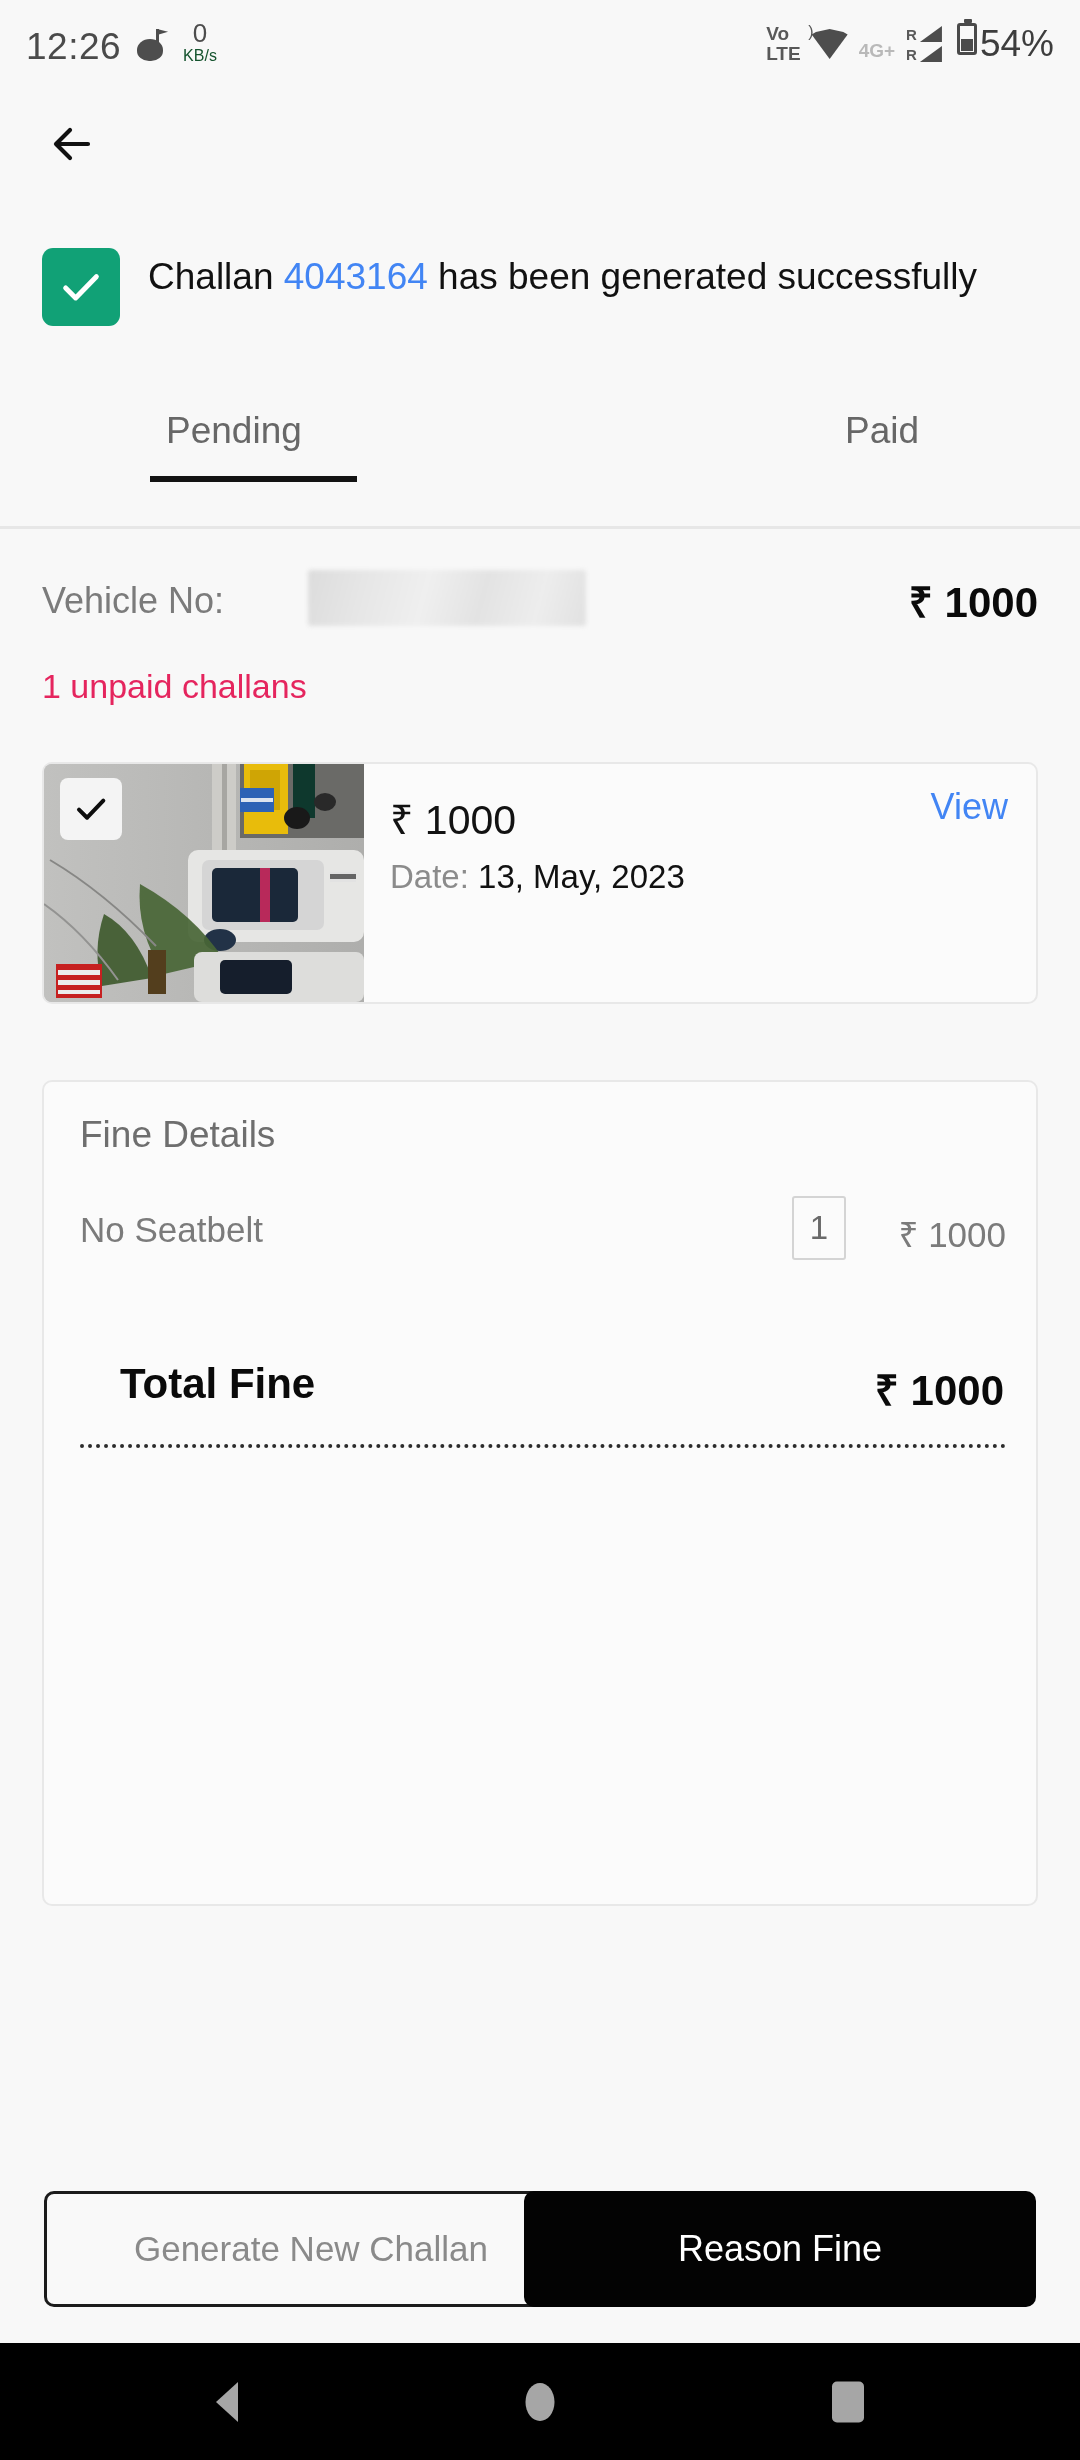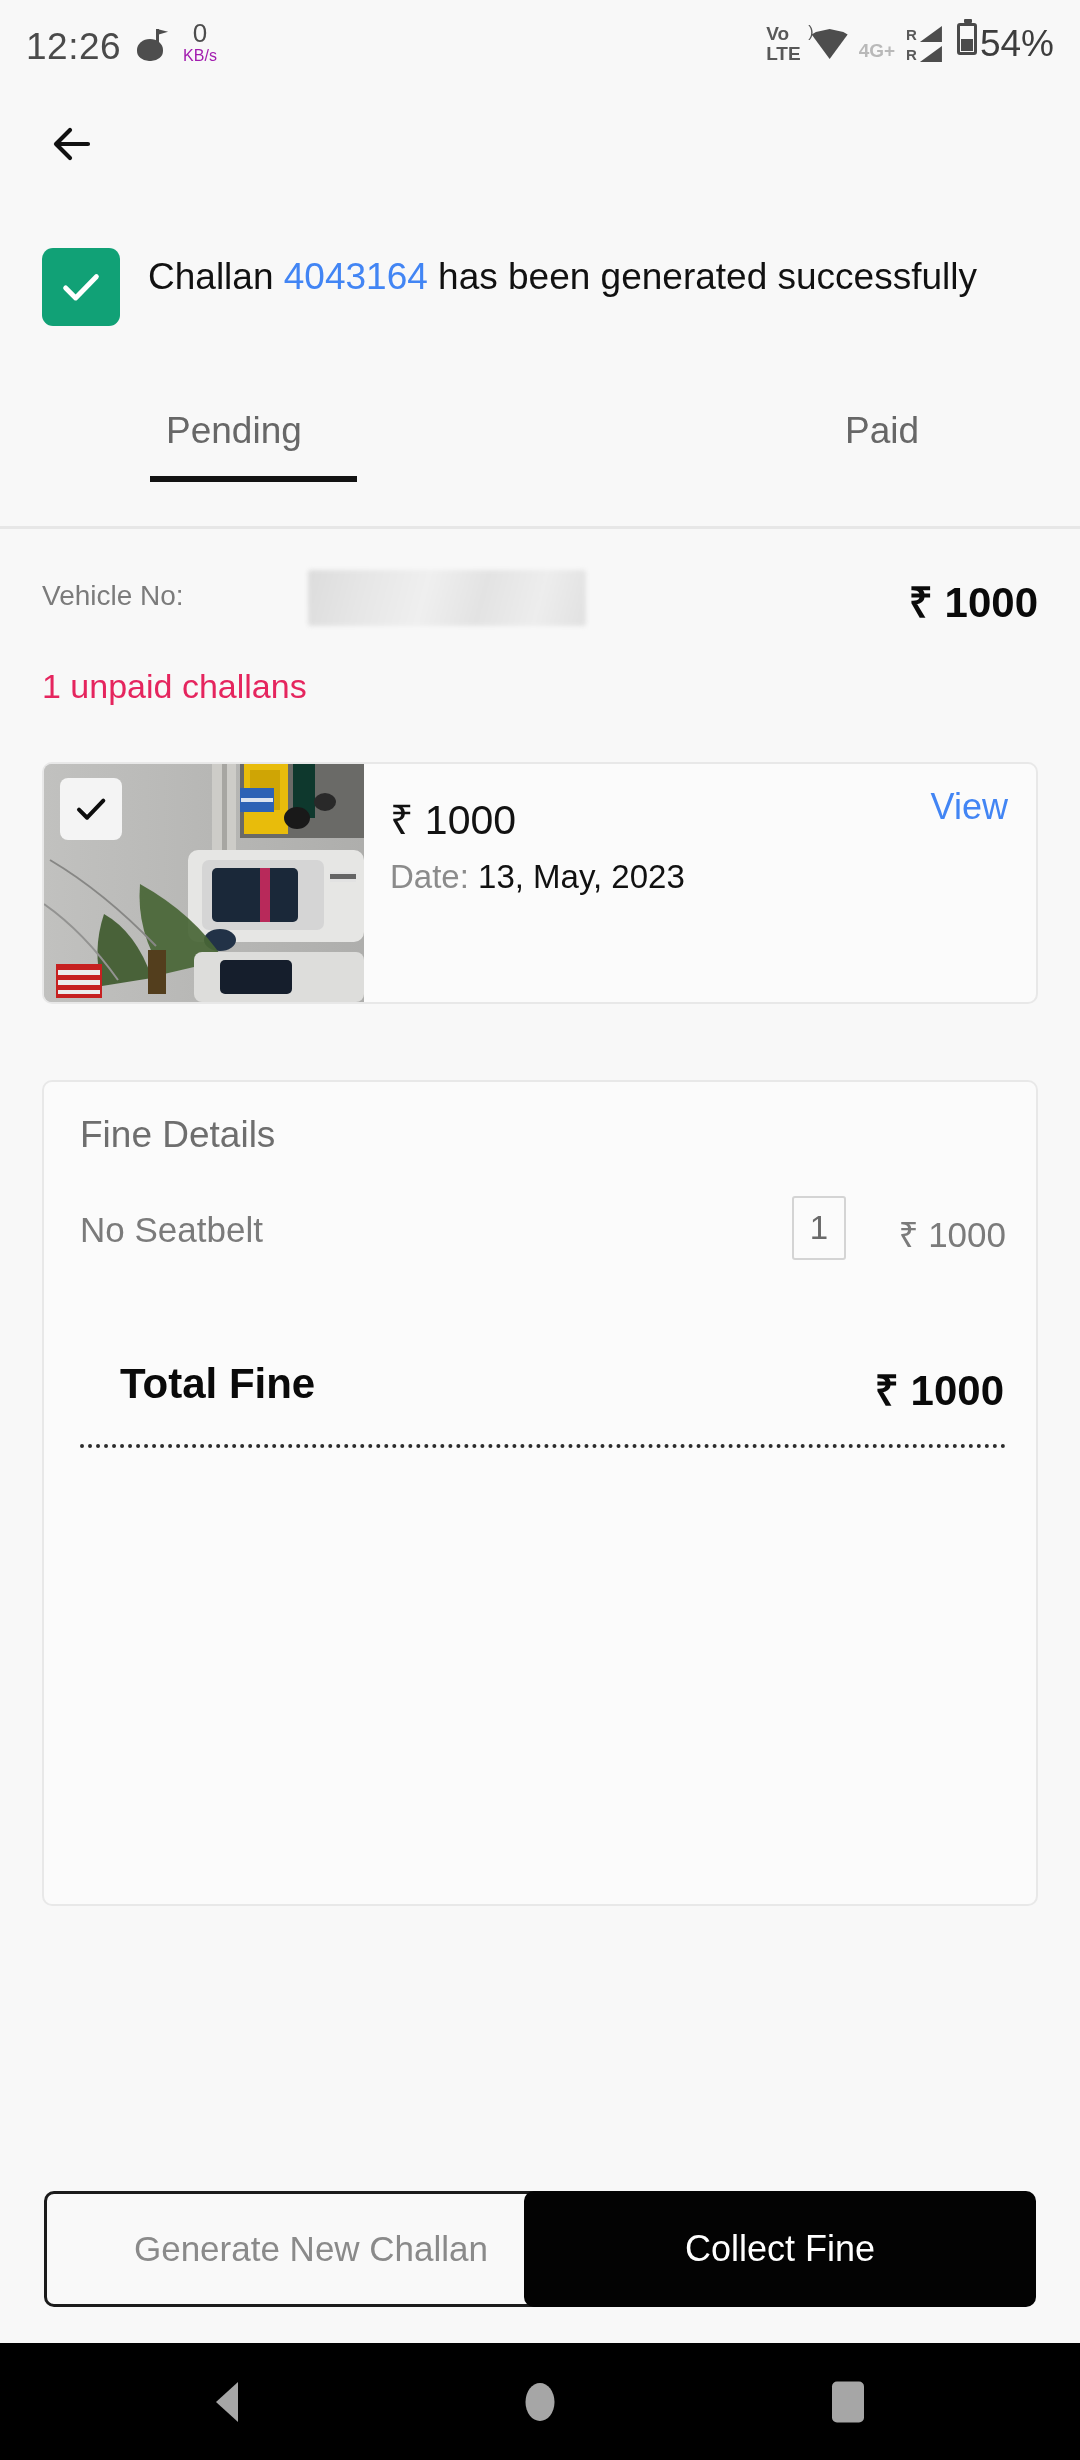--- a/index.html
+++ b/index.html
@@ -25,21 +25,21 @@
     position:absolute; left:2px; bottom:2px; width:26px; height:22px;
     background:#4d4d4d; border-radius:50% 50% 46% 46%;
   }
   .sb-dataicon .flag {
     position:absolute; right:1px; top:0px; width:11px; height:11px; background:#4d4d4d;
     clip-path:polygon(0 0,100% 25%,0 55%);
   }
   .sb-dataicon .stem { position:absolute; right:10px; top:0; width:3px; height:14px; background:#4d4d4d; }
   .sb-speed { display:flex; flex-direction:column; align-items:center; line-height:1; margin-bottom:4px; }
   .sb-speed .num { font-size:26px; color:#4d4d4d; }
-  .sb-speed .unit { font-size:16px; color:#a21caf; margin-top:2px; }
+  .sb-speed .unit { font-size:16px; color:#14532d; margin-top:2px; }
 
   .sb-right { display:flex; align-items:center; gap:11px; }
   .volte { display:flex; flex-direction:column; line-height:1.05; font-size:19px; color:#585858; font-weight:bold; position:relative; }
   .volte .wv { position:absolute; right:-13px; top:0px; font-size:16px; font-weight:normal; }
   .wifi { width:36px; height:30px; background:#4d4d4d;
     clip-path:polygon(50% 100%, 0% 18%, 12% 10%, 50% 0%, 88% 10%, 100% 18%); }
   .fourg { font-size:19px; color:#b9b9b9; font-weight:bold; align-self:flex-start; margin-top:17px; }
   .sigwrap { display:flex; flex-direction:column; gap:3px; }
   .sigrow { display:flex; align-items:center; gap:3px; }
   .sigrow .rr { font-size:15px; color:#5a5a5a; font-weight:bold; }
@@ -68,21 +68,21 @@
   
   .tabs { position:absolute; top:410px; left:0; width:1080px; height:118px; }
   .tab { position:absolute; top:0; font-size:37px; color:#676767; }
   .tab.pending { left:166px; }
   .tab.paid { left:845px; }
   .tabunder { position:absolute; left:150px; top:66px; width:207px; height:6px; background:#131313; }
   .tabdivider { position:absolute; top:526px; left:0; width:1080px; height:3px; background:#e7e7e7; }
 
   
   .vehrow { position:absolute; top:580px; left:42px; width:996px; height:56px; }
-  .vehlabel { position:absolute; left:0; top:0; font-size:28px; color:#7b7b7b; }
+  .vehlabel { position:absolute; left:0; top:0; font-size:36px; color:#7b7b7b; }
   .vehblur { position:absolute; left:266px; top:-10px; width:278px; height:56px;
     border-radius:3px;
     background:linear-gradient(105deg,#dcdcdc 0%,#e6e6e6 20%,#efefef 42%,#e3e3e3 62%,#ededed 82%,#e1e1e1 100%);
     filter:blur(2px);
   }
   .vehamount { position:absolute; right:0; top:-8px; font-size:42px; font-weight:bold; color:#0a0a0a; }
   .unpaid { position:absolute; top:667px; left:42px; font-size:34px; color:#e5255e; }
 
   
   .challancard {
@@ -285,21 +285,21 @@
       <div class="fd-qty">1</div>
       <div class="fd-price">₹ 1000</div>
       <div class="fd-dotted"></div>
     </div>
     <div class="fd-total-label">Total Fine</div>
     <div class="fd-total-value">₹ 1000</div>
   </div>
 
   <div class="actionbar">
     <div class="btn-outline">Generate New Challan</div>
-    <div class="btn-filled">Collect Fine</div>
+    <div class="btn-filled">Reason Fine</div>
   </div>
 
   <div class="navbar">
     <div class="nav-back"></div>
     <div class="nav-home"></div>
     <div class="nav-recent"></div>
   </div>
 
 </div>
 

